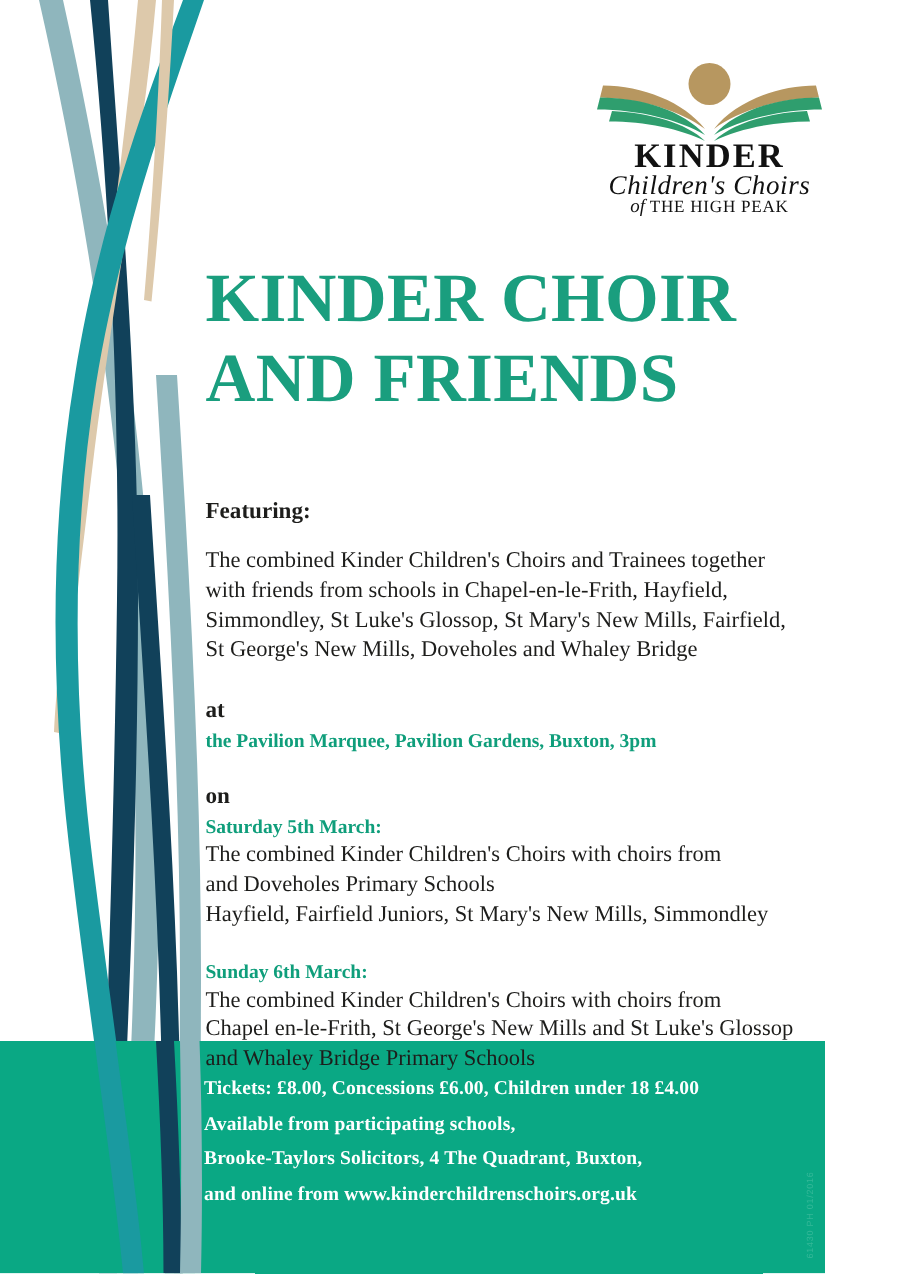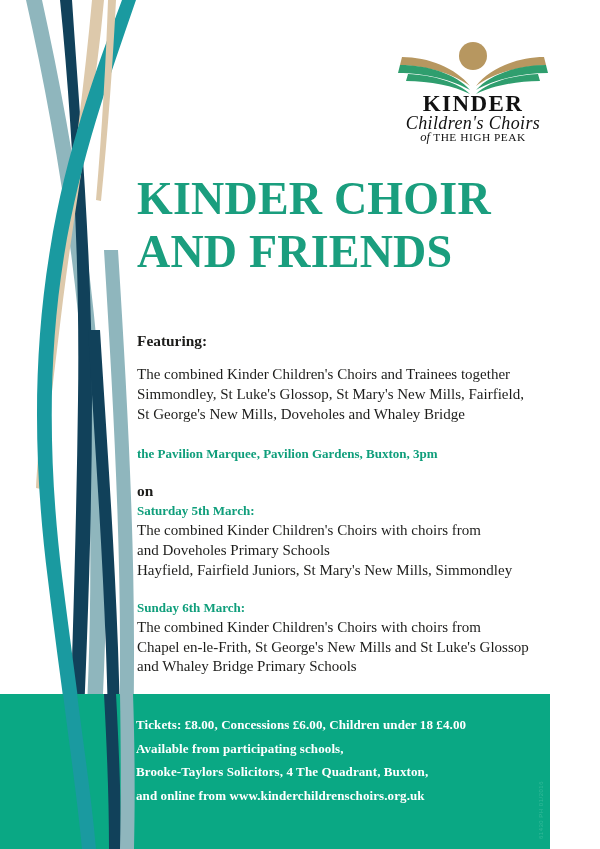--- a/index.html
+++ b/index.html
@@ -201,24 +201,26 @@
   <div class="title">
     <div>KINDER CHOIR</div>
     <div>AND FRIENDS</div>
   </div>
 
   <div class="content">
     <div class="lbl-bold">Featuring:</div>
     <div class="sp-14"></div>
     <div class="para">
       <div>The combined Kinder Children's Choirs and Trainees together</div>
+      <div>with friends from schools in Chapel-en-le-Frith, Hayfield,</div>
       <div>Simmondley, St Luke's Glossop, St Mary's New Mills, Fairfield,</div>
       <div>St George's New Mills, Doveholes and Whaley Bridge</div>
     </div>
     <div class="sp-20"></div>
+    <div class="lbl-bold">at</div>
     <div class="green-bold">the Pavilion Marquee, Pavilion Gardens, Buxton, 3pm</div>
     <div class="sp-17"></div>
     <div class="lbl-bold">on</div>
     <div class="green-bold">Saturday 5th March:</div>
     <div class="para">
       <div>The combined Kinder Children's Choirs with choirs from</div>
       <div>and Doveholes Primary Schools</div>
       <div>Hayfield, Fairfield Juniors, St Mary's New Mills, Simmondley</div>
     </div>
     <div class="sp-17"></div>

